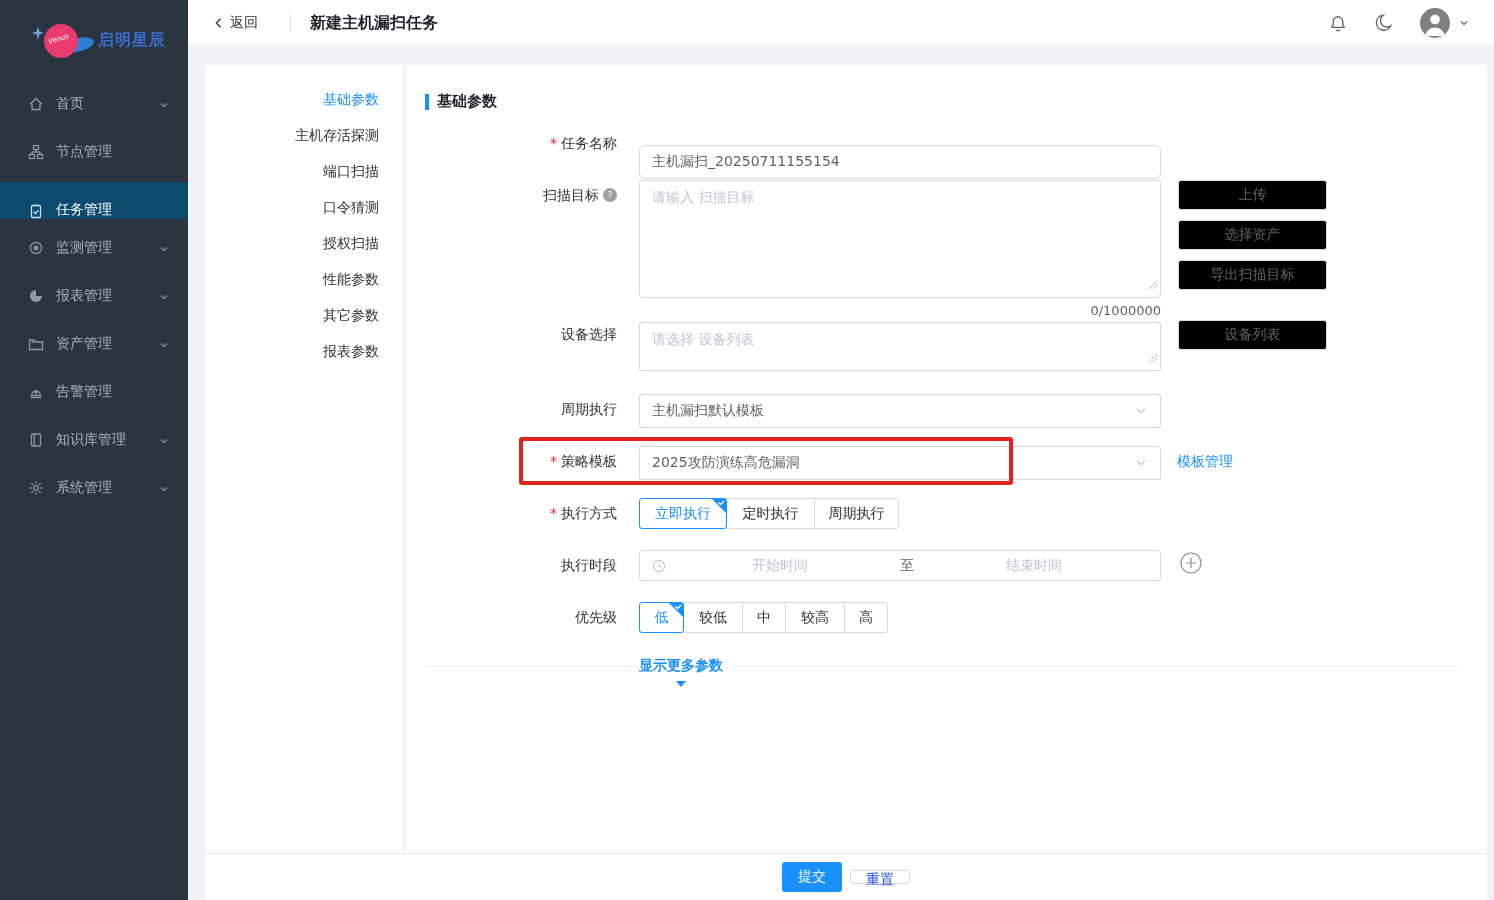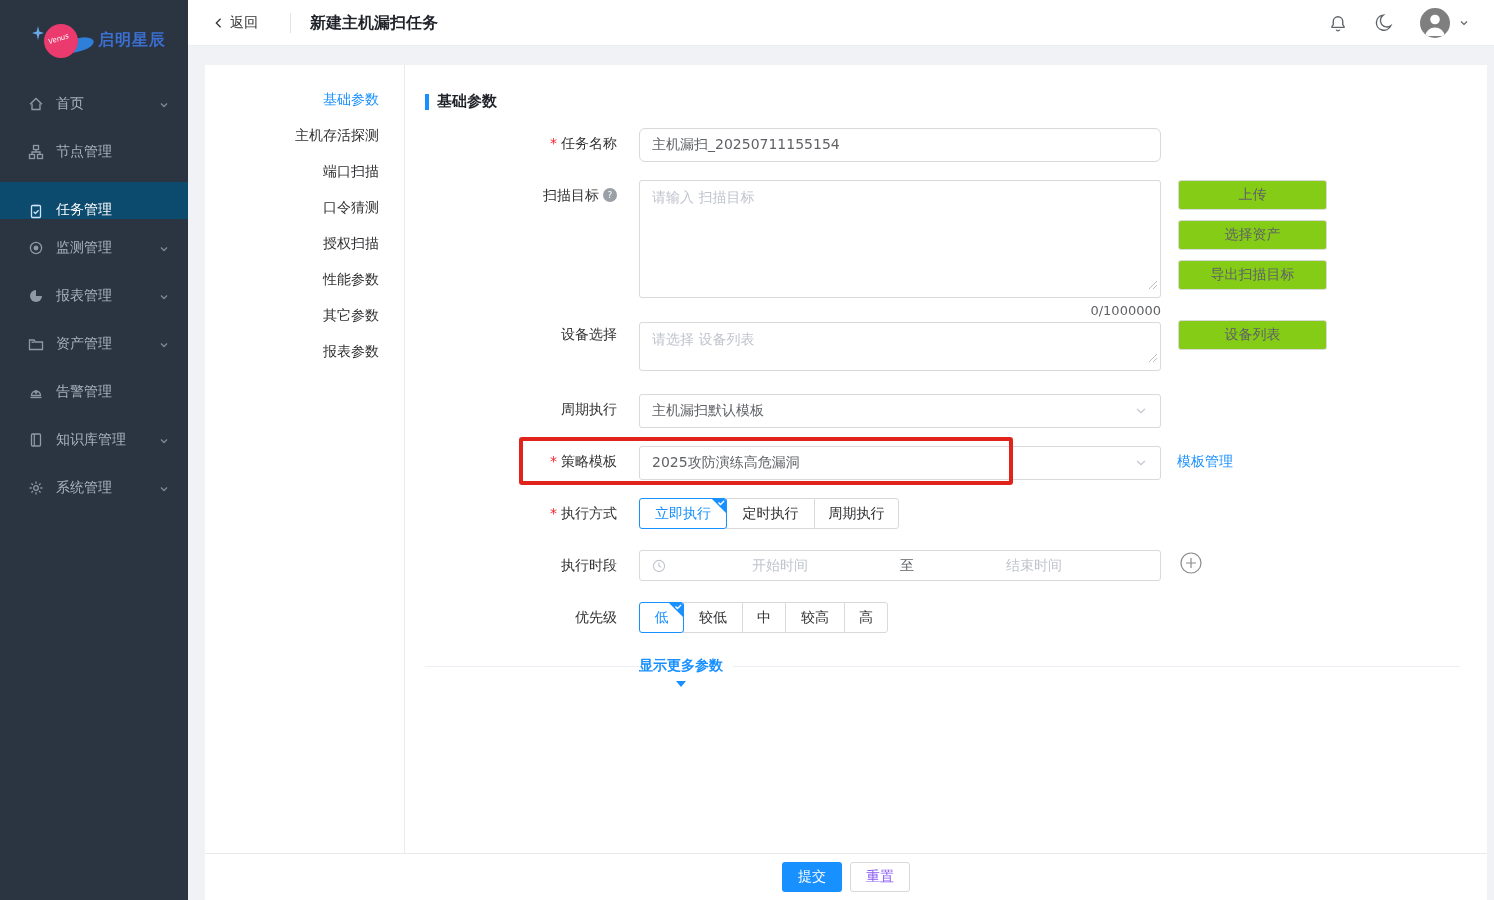--- a/index.html
+++ b/index.html
@@ -36,23 +36,23 @@
   .anchor-item { height:36px; line-height:36px; text-align:right; padding-right:25px; font-size:14px; color:#303133; cursor:pointer; }
   .anchor-item.active { color:#1890ff; }
 
   .section-head { position:absolute; left:220px; top:27px; display:flex; align-items:center; }
   .section-bar { width:4px; height:16px; background:#1890ff; margin-right:8px; }
   .section-title { font-size:15px; font-weight:bold; color:#1f2329; }
 
   .lblbox { position:absolute; left:225px; width:187px; text-align:right; color:#333; font-size:14px; }
   .req { color:#f5222d; margin-right:4px; }
   .fld { position:absolute; left:434px; width:522px; }
-  .sidebtn { position:absolute; left:973px; width:149px; height:30px; background:#84cc16; border:1px solid #d9d9d9; border-radius:3px; font-size:14px; color:#606266; display:flex; align-items:center; justify-content:center; cursor:pointer; }
-
-  input.text { height:31px; width:100%; border:1px solid #d9d9d9; border-radius:6px; padding:16px 12px; font-size:14px; color:#606266; font-family:inherit; outline:none; }
+  .sidebtn { position:absolute; left:973px; width:149px; height:30px; background:#000000; border:1px solid #d9d9d9; border-radius:3px; font-size:14px; color:#606266; display:flex; align-items:center; justify-content:center; cursor:pointer; }
+
+  input.text { height:31px; width:100%; border:1px solid #d9d9d9; border-radius:6px; padding:16px 12px; font-size:14px; color:#606266; font-family:inherit; outline:none;margin-top:17px; }
   textarea.area { width:100%; border:1px solid #d9d9d9; border-radius:3px; padding:8px 12px; font-size:14px; color:#606266; font-family:inherit; resize:none; outline:none; }
   textarea.area::placeholder, input.text::placeholder { color:#c0c4cc; }
   .resize-corner { position:absolute; right:3px; bottom:5px; pointer-events:none; }
   .counter { position:absolute; left:434px; width:522px; text-align:right; font-size:13px; color:#606266; }
 
   .select { height:31px; border:1px solid #d9d9d9; border-radius:3px; display:flex; align-items:center; padding:16px 12px; color:#606266; cursor:pointer; background:#fff; }
   .select .val { flex:1; font-size:14px; }
   .link { color:#1890ff; cursor:pointer; font-size:14px; }
   .manage-link { position:absolute; left:972px; height:31px; display:flex; align-items:center; }
 
@@ -67,21 +67,21 @@
   .range .ph { flex:1; text-align:center; color:#c0c4cc; font-size:14px; }
   .range .sep { color:#606266; font-size:14px; padding:0 6px; }
   .plus-btn { position:absolute; left:975px; top:487px; cursor:pointer; display:flex; }
 
   .more-line { position:absolute; left:220px; width:1035px; top:601px; height:1px; background:#ebeef5; }
   .more-link { position:absolute; left:434px; top:592px; background:#fff; padding:0 10px 0 0; display:flex; align-items:center; gap:6px; color:#1890ff; font-size:14px; font-weight:bold; cursor:pointer; height:20px;flex-direction:column; }
   .more-caret { width:0; height:0; border-left:5px solid transparent; border-right:5px solid transparent; border-top:6px solid #1890ff; }
 
   .panel-footer { position:absolute; left:0; right:0; bottom:0; height:47px; border-top:1px solid #e8eaec; display:flex; align-items:center; justify-content:center; gap:8px; background:#fff; }
   .btn-primary { width:60px; height:30px; background:#1890ff; color:#fff; border:none; border-radius:3px; font-size:14px; font-family:inherit; cursor:pointer; }
-  .btn-plain { width:60px; height:30px; background:#fff; color:#8b5cf6; border:1px solid #d9d9d9; border-radius:3px; font-size:14px; font-family:inherit; cursor:pointer; }
+  .btn-plain { width:60px; height:14px; background:#fff; color:#1d4ed8; border:1px solid #d9d9d9; border-radius:3px; font-size:14px; font-family:inherit; cursor:pointer; }
 
   .red-annot { position:absolute; left:519px; top:437px; width:494px; height:48px; border:4px solid #e1241b; border-radius:3px; z-index:20; pointer-events:none; }
   .help-icon { display:inline-flex; vertical-align:-2px; margin-left:4px; }
 </style>
 </head>
 <body>
 
 <div class="sidebar">
   <div class="logo">
     <span class="logo-spark">

